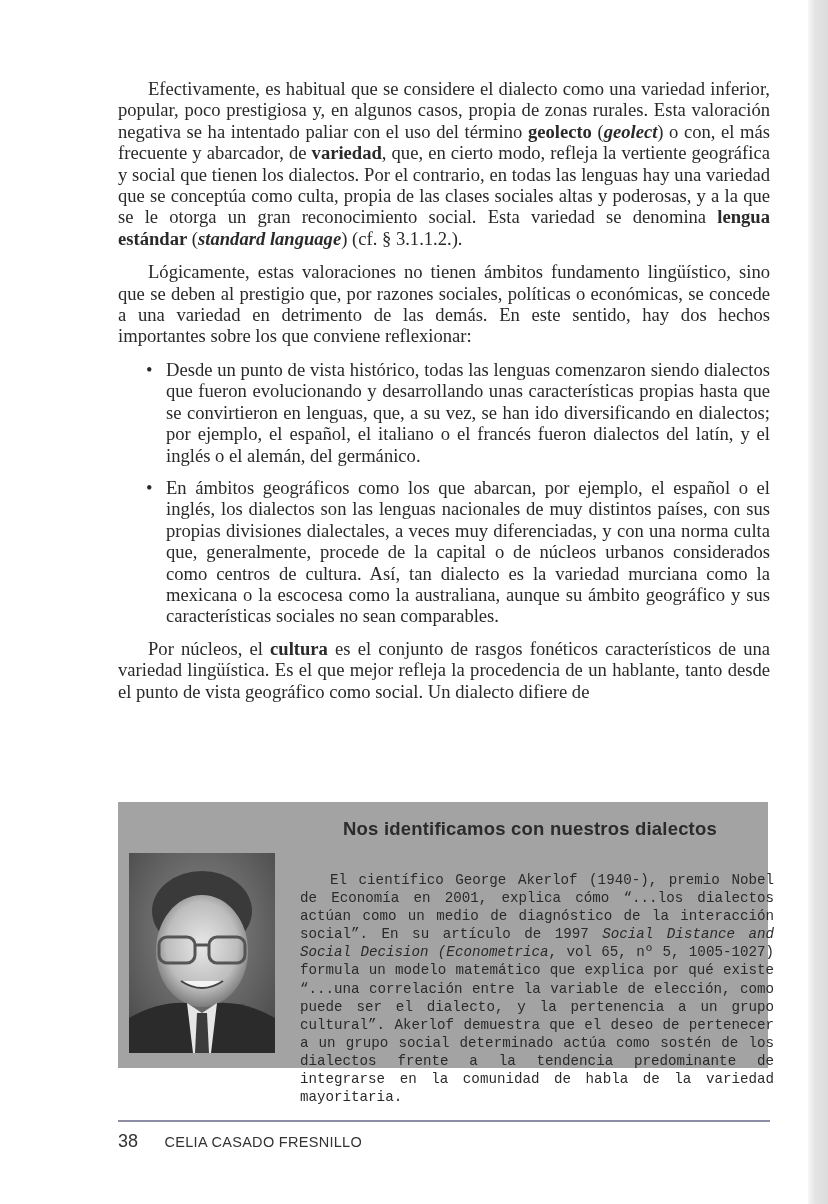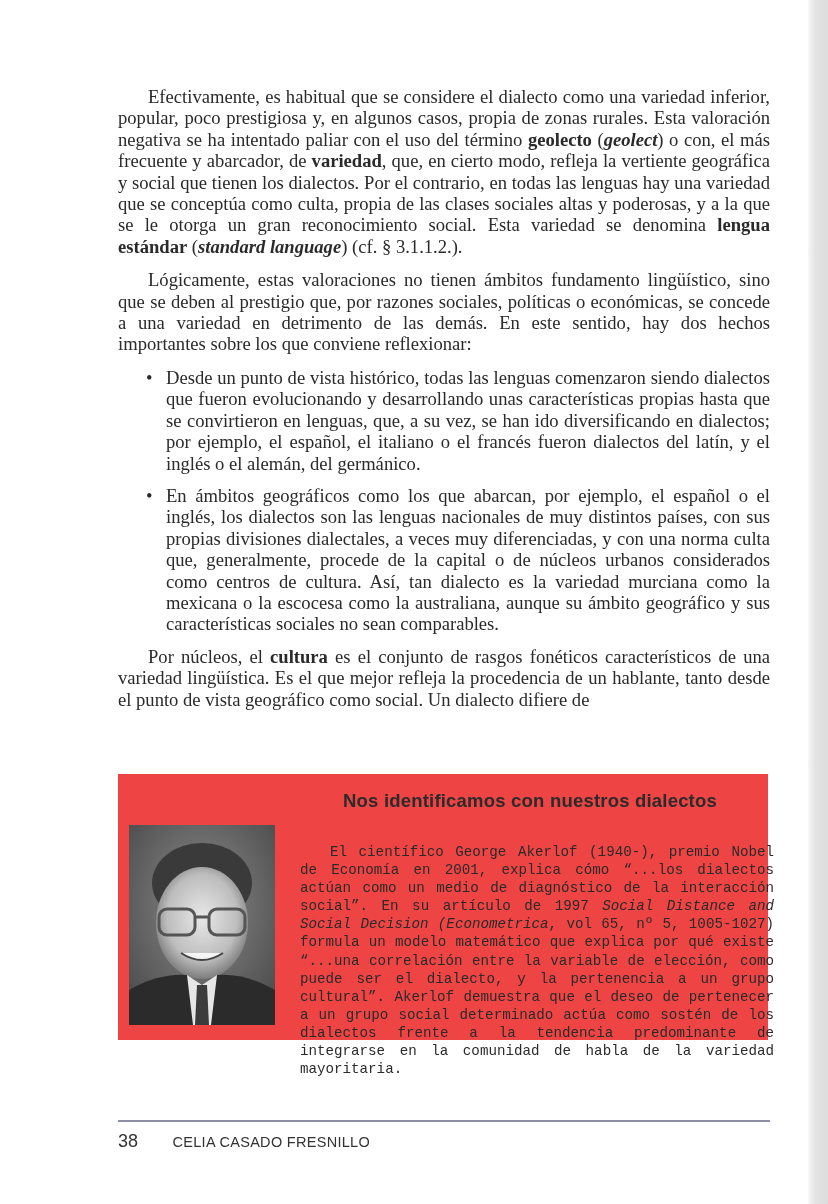--- a/index.html
+++ b/index.html
@@ -27,21 +27,21 @@
       position: absolute;
       left: 118px;
       top: 78px;
       width: 652px;
       font-size: 18.6px;
       line-height: 21.4px;
       text-align: justify;
       hyphens: manual;
     }
     .para {
-      margin: 8px 0 12px 0;
+      margin: 0 0 12px 0;
       text-indent: 30px;
     }
     .bullets {
       list-style: none;
       margin: 0 0 10px 0;
       padding: 0;
     }
     .bullets li {
       position: relative;
       padding-left: 48px;
@@ -51,24 +51,24 @@
       position: absolute;
       left: 28px;
       top: 0;
     }
     b { font-weight: bold; }
     i { font-style: italic; }
 
     .box {
       position: absolute;
       left: 118px;
-      top: 774px;
+      top: 802px;
       width: 650px;
       height: 266px;
-      background: #ef4444;
+      background: #a3a3a3;
     }
     .box-title {
       position: absolute;
       left: 192px;
       top: 16px;
       width: 440px;
       text-align: center;
       font-family: "Liberation Sans", "DejaVu Sans", sans-serif;
       font-weight: bold;
       font-size: 18.5px;
@@ -108,21 +108,21 @@
     .footer {
       position: absolute;
       left: 118px;
       top: 1131px;
       font-family: "Liberation Sans", "DejaVu Sans", sans-serif;
       color: #333;
       white-space: nowrap;
     }
     .footer .page-num {
       font-size: 18px;
-      margin-right: 18px;
+      margin-right: 10px;
     }
     .footer .author {
       font-size: 14.5px;
       letter-spacing: 0.3px;
       margin-left: 12px;
     }
   </style>
 </head>
 <body>
 

